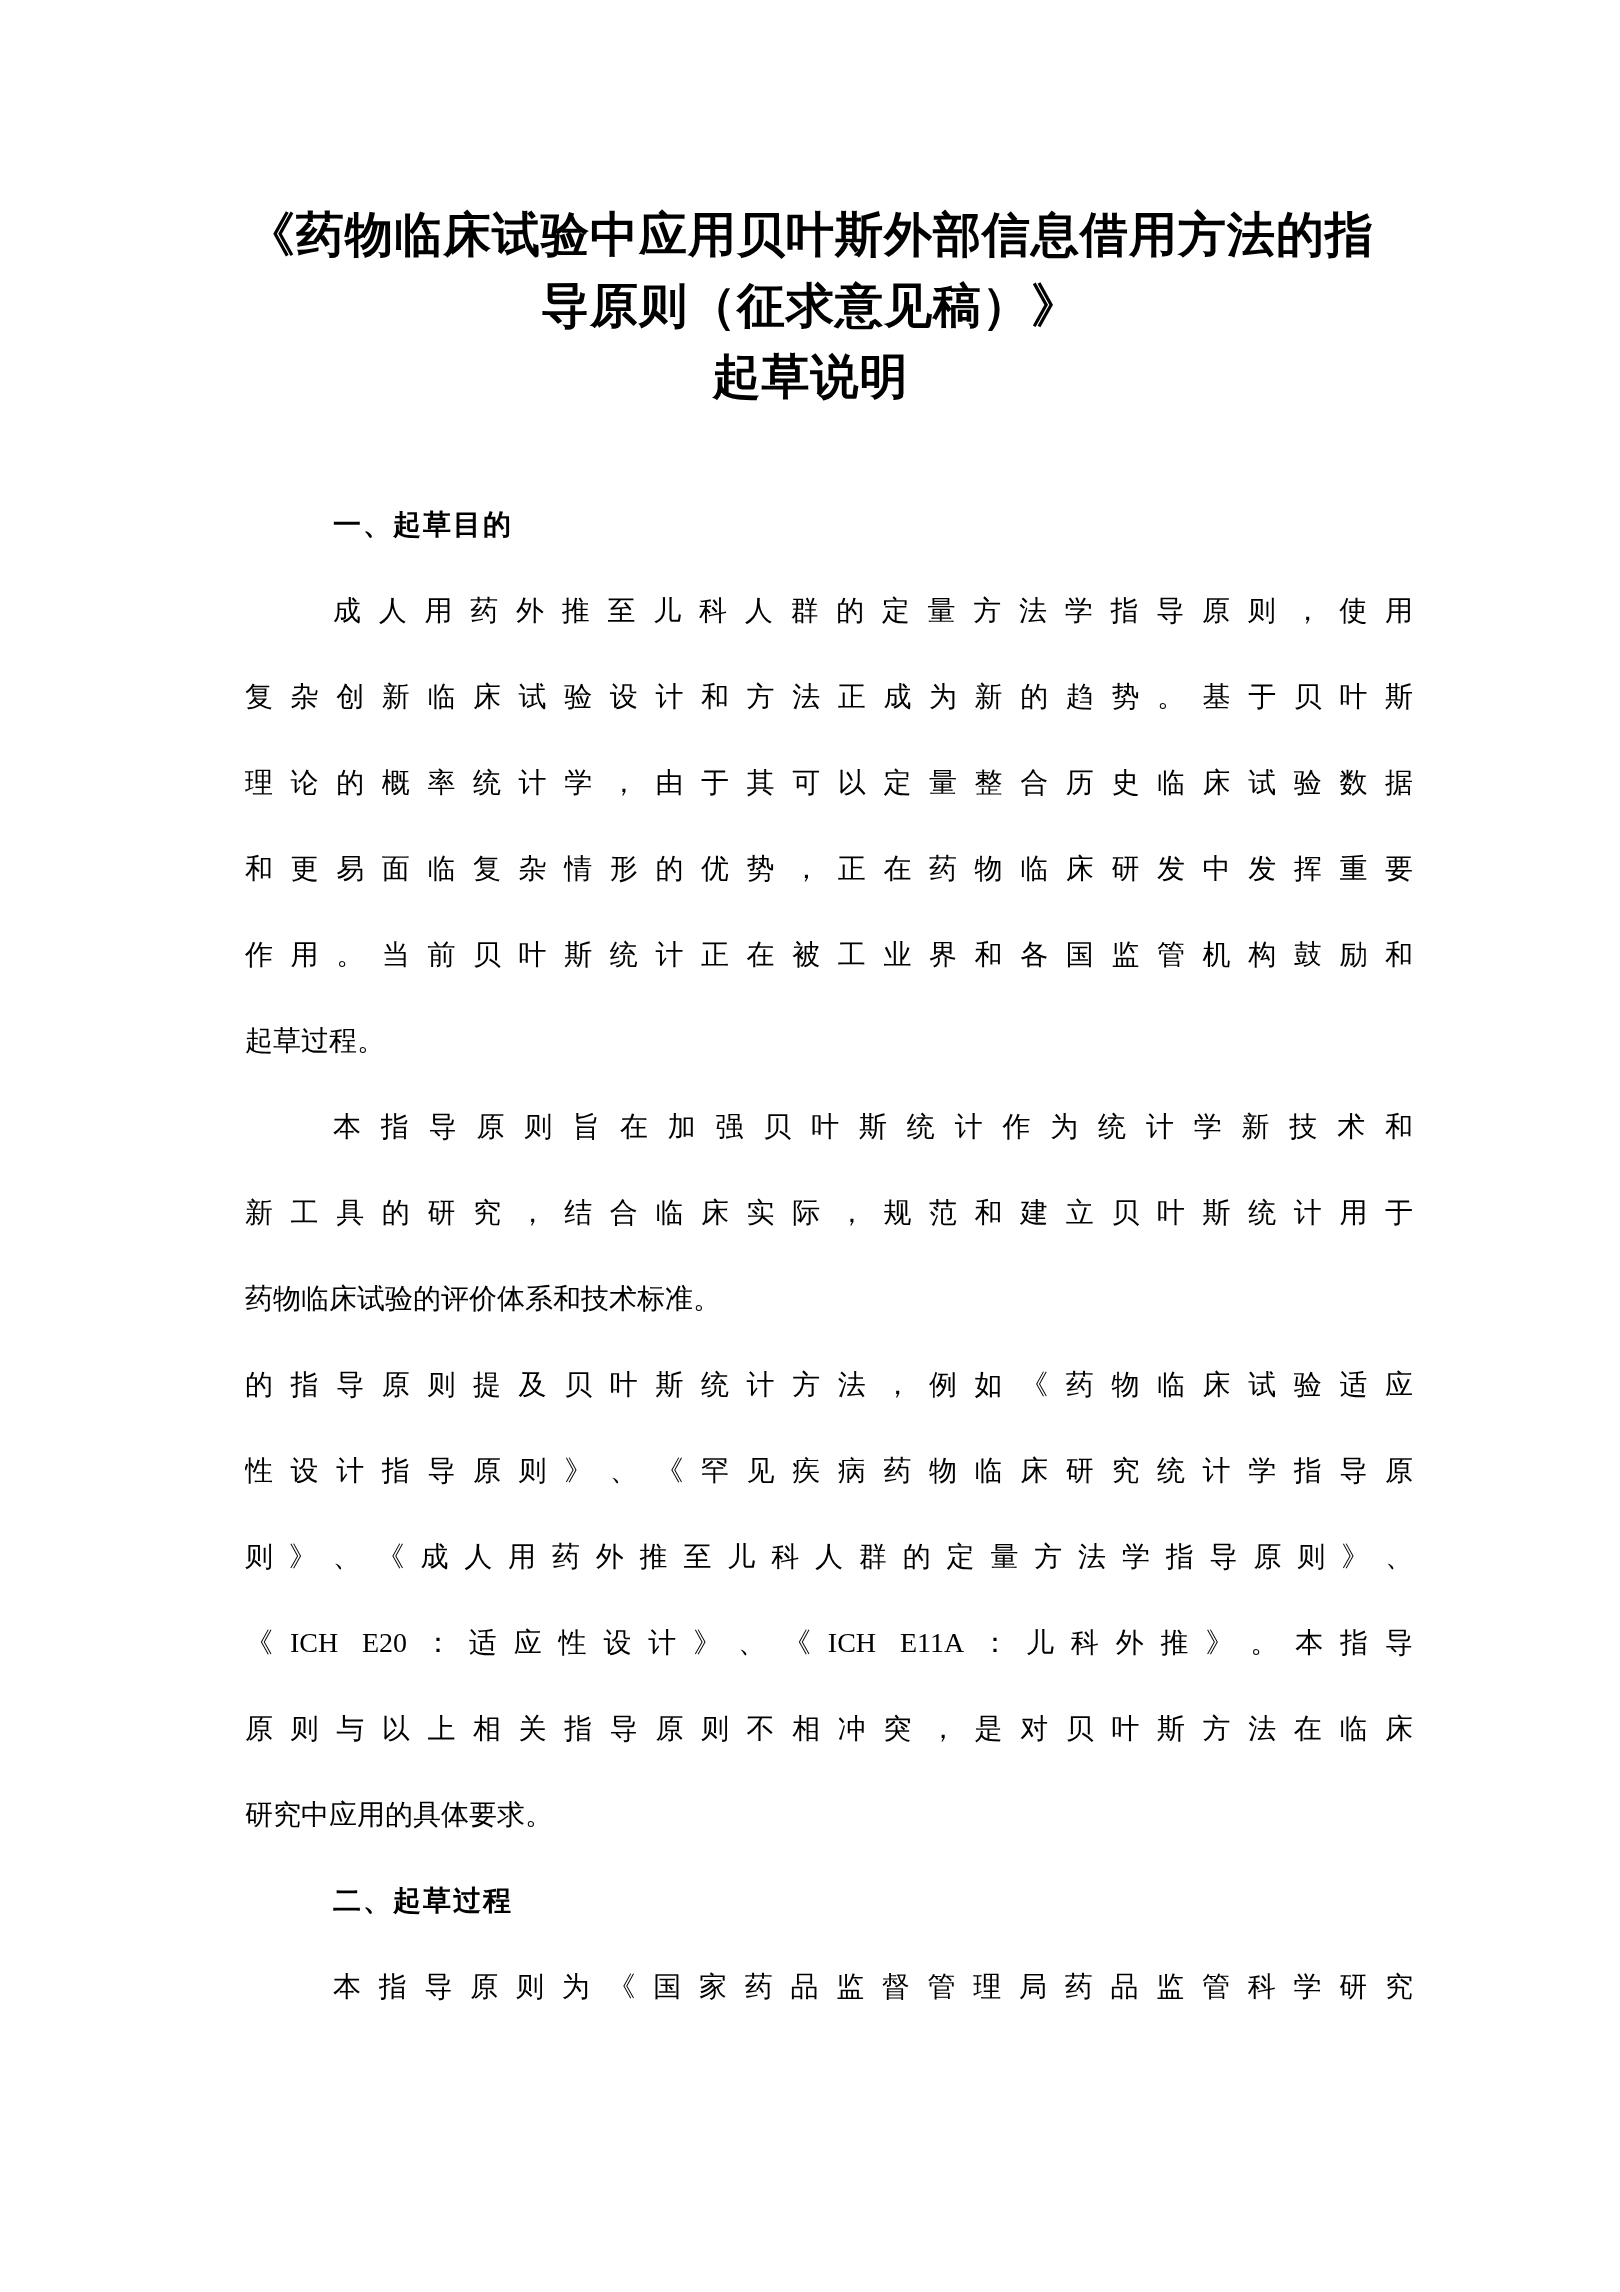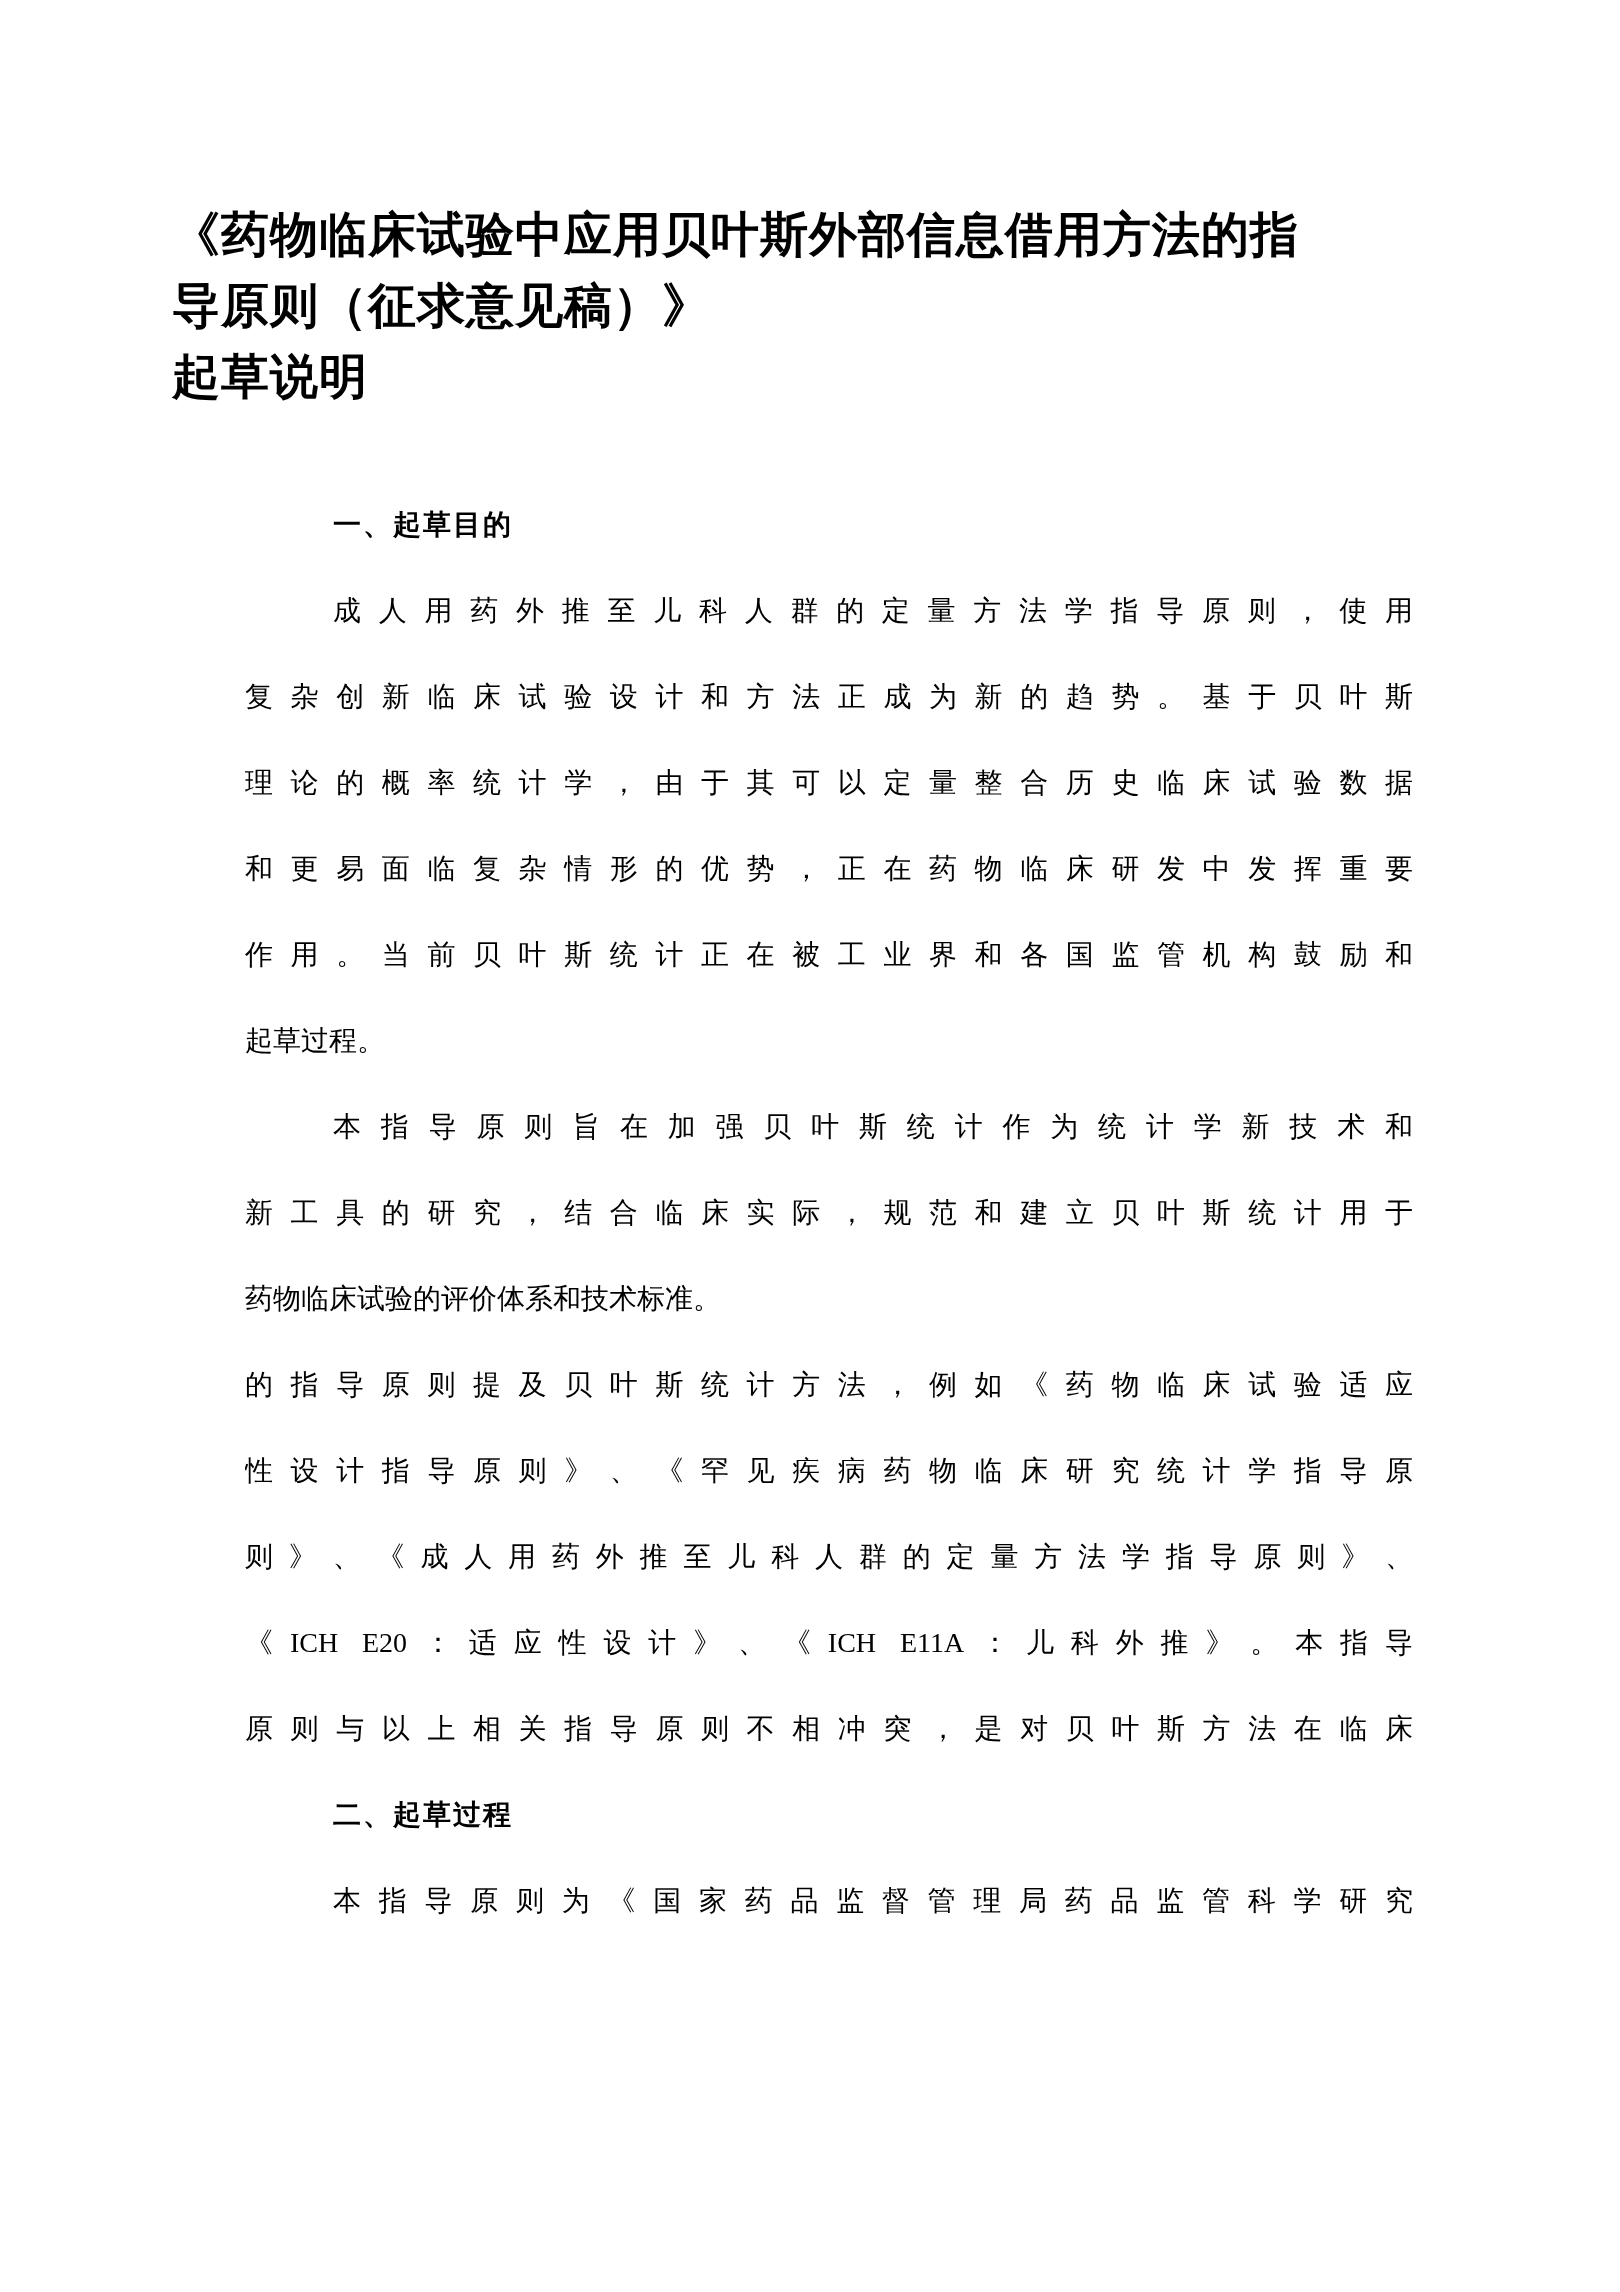--- a/index.html
+++ b/index.html
@@ -14,21 +14,21 @@
     background: #ffffff;
     color: #000000;
     font-family: "Liberation Serif", "DejaVu Serif", serif;
     overflow: hidden;
   }
   .title-block {
     position: absolute;
     top: 199px;
     left: 172px;
     width: 1277px;
-    text-align: left;
+    text-align: center;
   }
   .title-line {
     font-size: 48px;
     line-height: 71px;
     font-weight: 700;
     letter-spacing: 1px;
     white-space: nowrap;
   }
   .body-block {
     position: absolute;
@@ -76,17 +76,18 @@
       <div class="line body">作用。当前贝叶斯统计正在被工业界和各国监管机构鼓励和</div>
       <div class="line body-last">起草过程。</div>
       <div class="line body-indent">本指导原则旨在加强贝叶斯统计作为统计学新技术和</div>
       <div class="line body">新工具的研究，结合临床实际，规范和建立贝叶斯统计用于</div>
       <div class="line body-last">药物临床试验的评价体系和技术标准。</div>
       <div class="line body">的指导原则提及贝叶斯统计方法，例如《药物临床试验适应</div>
       <div class="line body">性设计指导原则》、《罕见疾病药物临床研究统计学指导原</div>
       <div class="line body">则》、《成人用药外推至儿科人群的定量方法学指导原则》、</div>
       <div class="line body">《ICH E20：适应性设计》、《ICH E11A：儿科外推》。本指导</div>
       <div class="line body">原则与以上相关指导原则不相冲突，是对贝叶斯方法在临床</div>
+      <div class="line body-last">研究中应用的具体要求。</div>
       <div class="line heading">二、起草过程</div>
       <div class="line body-indent">本指导原则为《国家药品监督管理局药品监管科学研究</div>
     </div>
 </div>
 
 
 </body></html>

